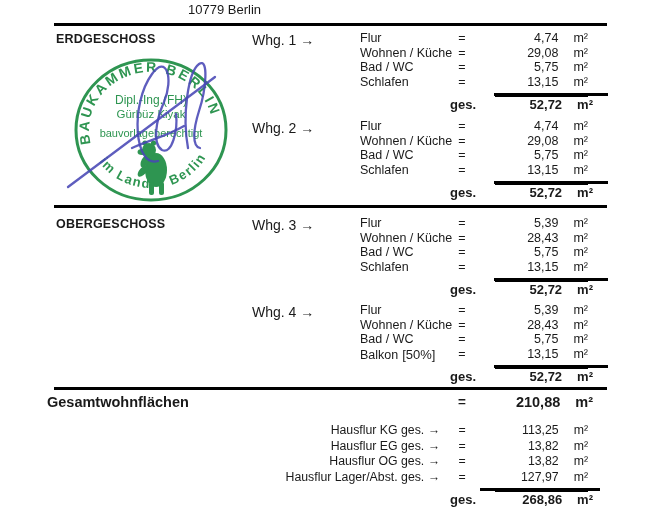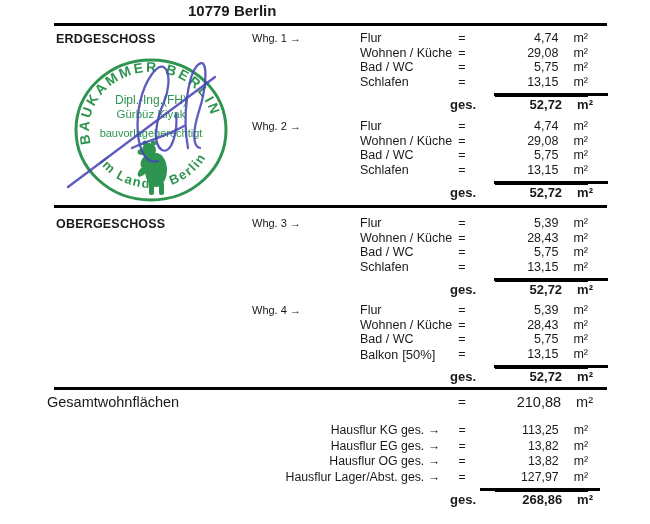--- a/index.html
+++ b/index.html
@@ -8,39 +8,39 @@
     --rule:#000000;
     --stamp-green:#2e9551;
     --signature-blue:#4847b5;
   }
   html,body{margin:0;padding:0;background:#e8e8e8;}
   .page{
     position:relative;width:650px;height:524px;background:#ffffff;
     font-family:"Liberation Sans", sans-serif;color:var(--ink);
     overflow:hidden;margin:0 auto;
   }
-  .address{position:absolute;left:188px;top:2px;font-size:15px;font-weight:bold;}
+  .address{position:absolute;left:188px;top:2px;font-size:13px;}
   .hrule{position:absolute;left:54px;width:553px;height:3px;background:var(--rule);}
   .section-title{position:absolute;left:56px;font-size:12.5px;font-weight:bold;letter-spacing:.2px;}
 
   .block{position:absolute;left:42px;width:566px;}
-  .whg{position:absolute;left:210px;top:0;font-size:11px;white-space:nowrap;}
+  .whg{position:absolute;left:210px;top:0;font-size:14px;white-space:nowrap;}
   .row{position:relative;height:14.7px;font-size:12.5px;line-height:13px;}
   .room{position:absolute;left:298px;white-space:nowrap;margin-left:20px;}
   .note{font-size:13px;margin-left:4px;}
   .eq{position:absolute;left:405px;width:30px;text-align:center;}
   .val{position:absolute;right:20px;top:0;white-space:nowrap;text-align:right;}
   .val .unit{margin-left:15px;}
   .val.sum-under{border-bottom:1.5px solid var(--rule);min-width:93px;padding-bottom:7px;}
   .sumline{position:absolute;left:452px;right:0;height:2.5px;background:var(--rule);}
   .gesrow{position:absolute;left:0;right:0;height:16px;font-weight:bold;font-size:13px;line-height:14px;}
   .gesrow .ges{position:absolute;left:408px;}
   .gesrow .val{right:15px;}
 
-  .grand{position:absolute;left:42px;width:566px;top:394px;height:20px;font-weight:normal;font-size:14.5px;line-height:16px;}
+  .grand{position:absolute;left:42px;width:566px;top:394px;height:20px;font-weight:bold;font-size:14.5px;line-height:16px;}
   .grand .g-label{position:absolute;left:5px;}
   .grand .eq{font-size:13.5px;}
   .grand .val{right:15px;}
 
   .hf-row{position:relative;height:15.5px;font-size:12.3px;line-height:13px;}
   .hf-label{position:absolute;left:0;right:168px;text-align:right;white-space:nowrap;}
 
   .stampwrap{position:absolute;left:72px;top:56px;width:158px;height:148px;overflow:visible;}
   .stampwrap svg{overflow:visible;}
   .st-stroke{stroke:var(--stamp-green);fill:none;stroke-width:3;}

